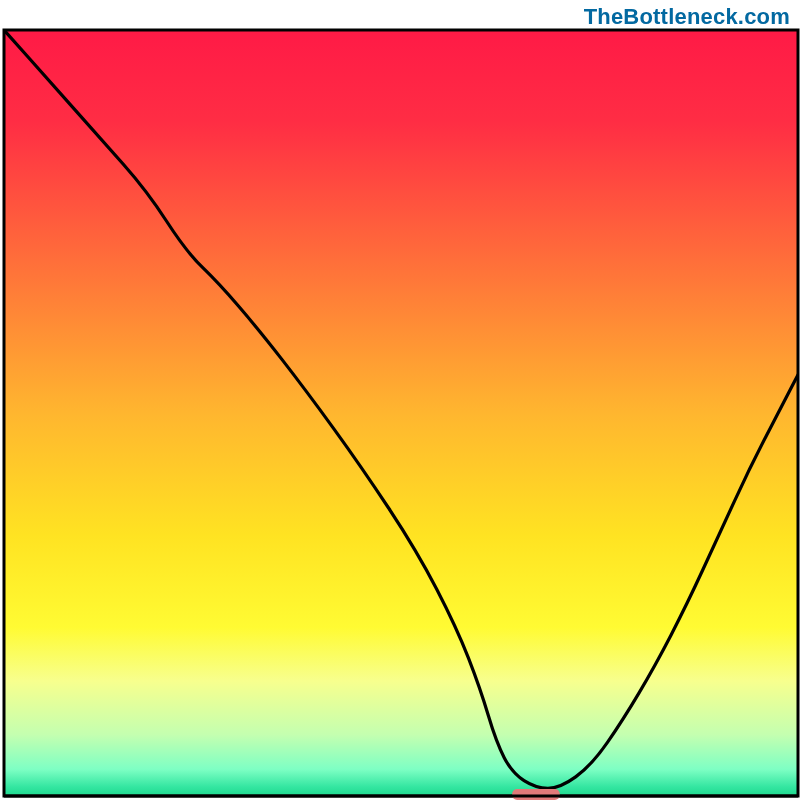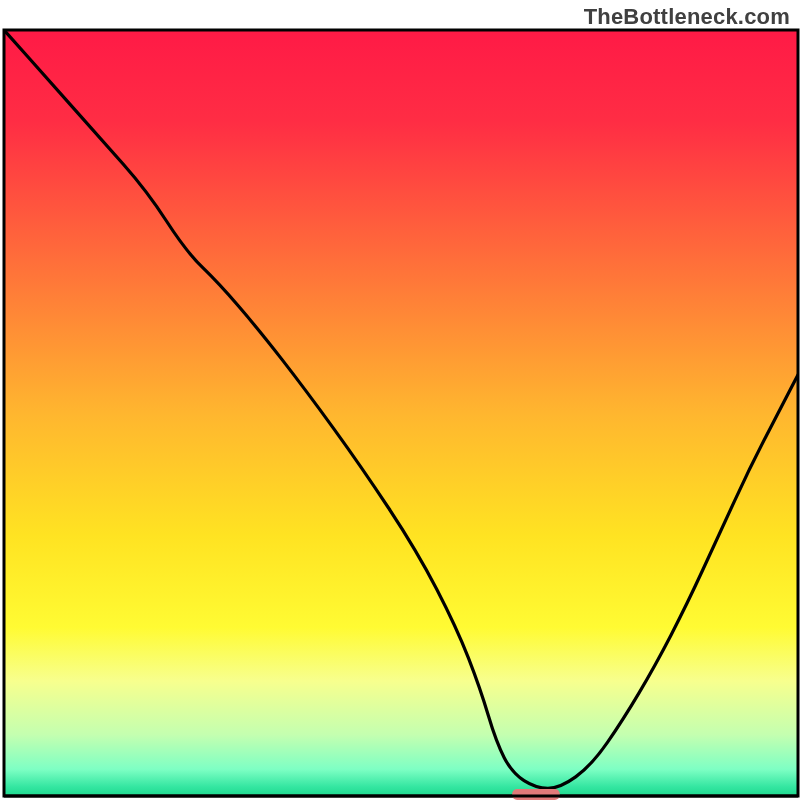--- a/index.html
+++ b/index.html
@@ -13,21 +13,21 @@
   }
   .chart-container {
     position: relative;
     width: 800px;
     height: 800px;
   }
   .watermark {
     position: absolute;
     top: 4px;
     right: 10px;
-    color: #404040;
+    color: #0369a1;
     font-size: 22px;
     font-weight: 600;
     letter-spacing: 0.2px;
     z-index: 40;
     pointer-events: none;
   }
   svg.plot {
     position: absolute;
     left: 0;
     top: 0;

